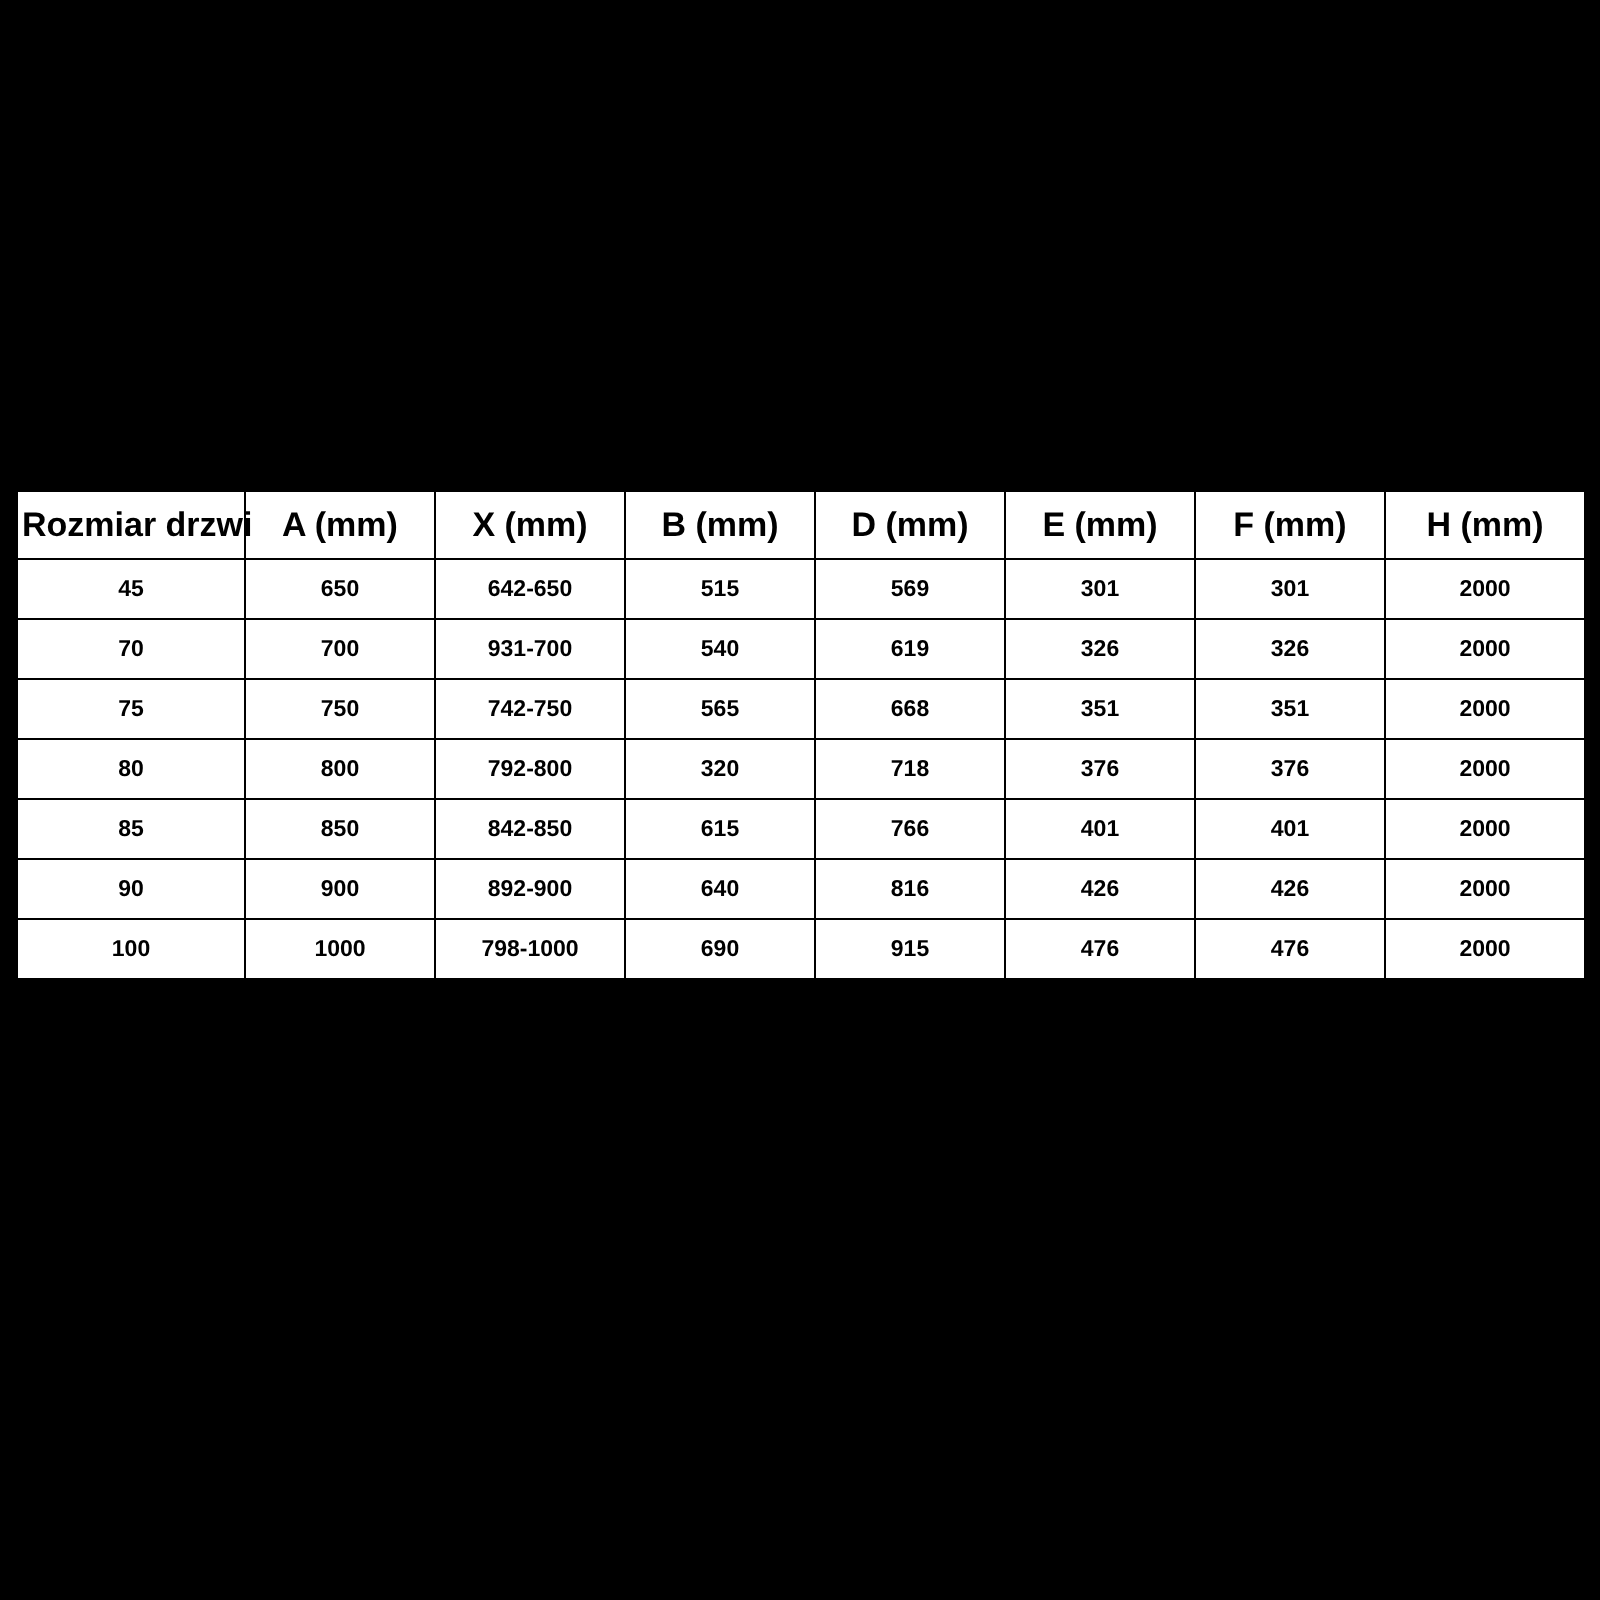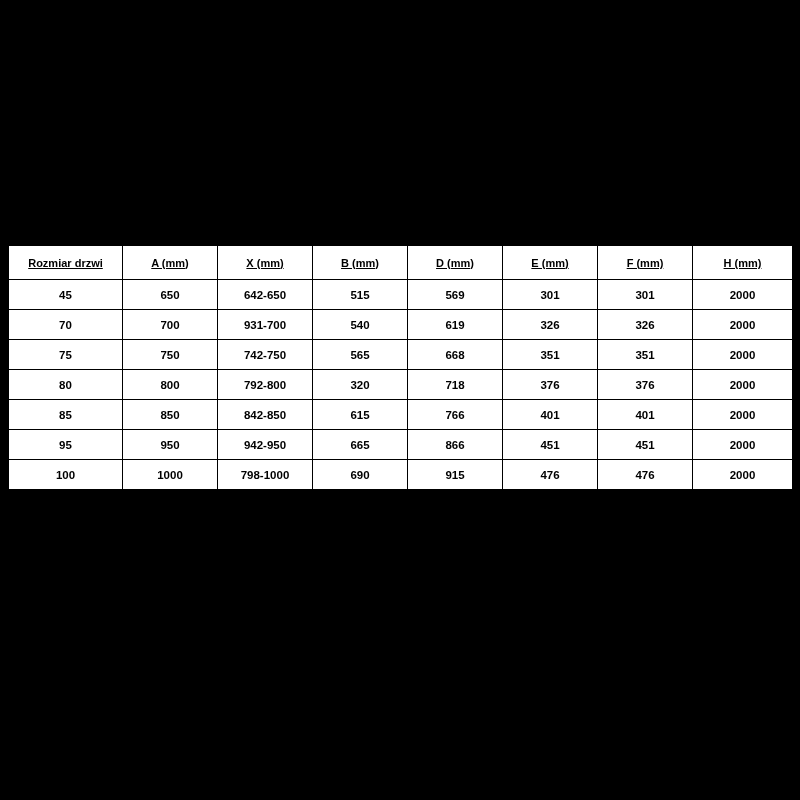--- a/index.html
+++ b/index.html
@@ -39,22 +39,21 @@
     color: #000000;
     font-size: 11.5px;
     font-weight: bold;
     height: 30px;
     padding: 0 2px;
     box-sizing: border-box;
     white-space: nowrap;
   }
   table.size-table thead th {
     height: 34px;
-    font-size: 11px;
-    text-decoration: underline;
+    font-size: 17px;
   }
   
   col.c0 { width: 114px; }
   col.c1 { width: 95px; }
   col.c2 { width: 95px; }
   col.c3 { width: 95px; }
   col.c4 { width: 95px; }
   col.c5 { width: 95px; }
   col.c6 { width: 95px; }
   col.c7 { width: 100px; }
@@ -132,27 +131,27 @@
           <td>85</td>
           <td>850</td>
           <td>842-850</td>
           <td>615</td>
           <td>766</td>
           <td>401</td>
           <td>401</td>
           <td>2000</td>
         </tr>
         <tr>
-          <td>95</td>
-          <td>950</td>
-          <td>942-950</td>
-          <td>665</td>
-          <td>866</td>
-          <td>451</td>
-          <td>451</td>
+          <td>90</td>
+          <td>900</td>
+          <td>892-900</td>
+          <td>640</td>
+          <td>816</td>
+          <td>426</td>
+          <td>426</td>
           <td>2000</td>
         </tr>
         <tr>
           <td>100</td>
           <td>1000</td>
           <td>798-1000</td>
           <td>690</td>
           <td>915</td>
           <td>476</td>
           <td>476</td>

